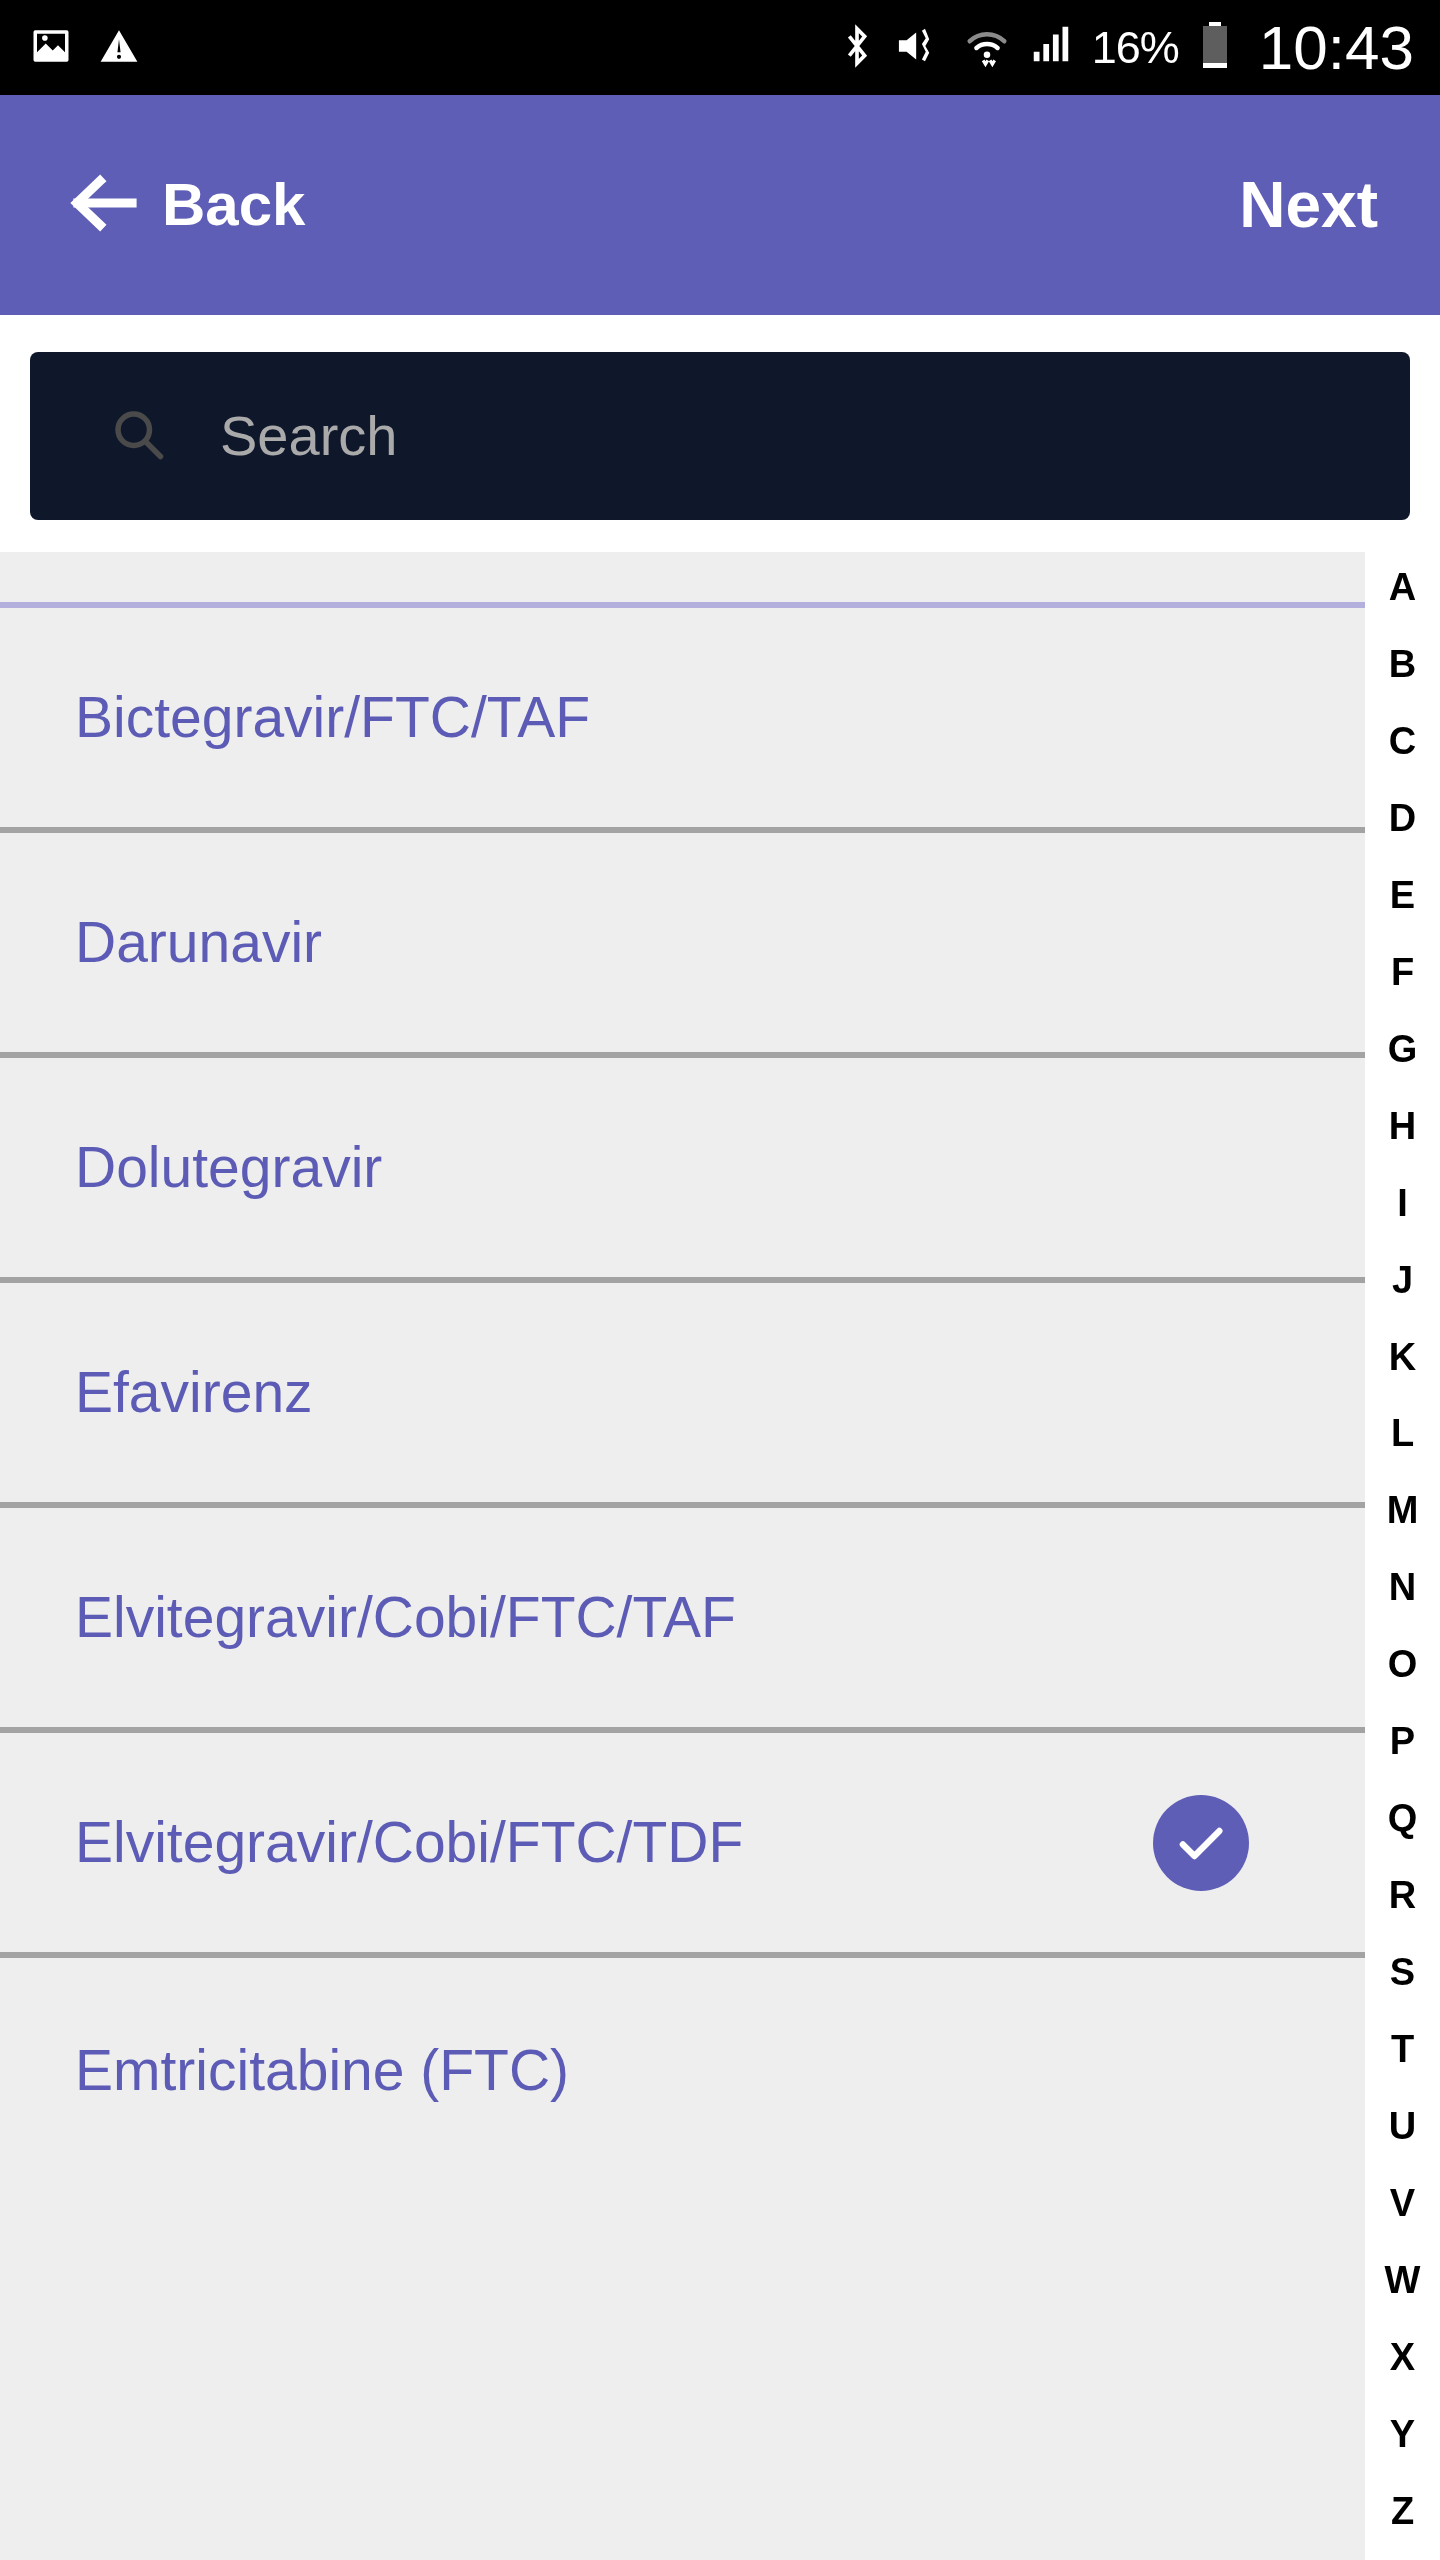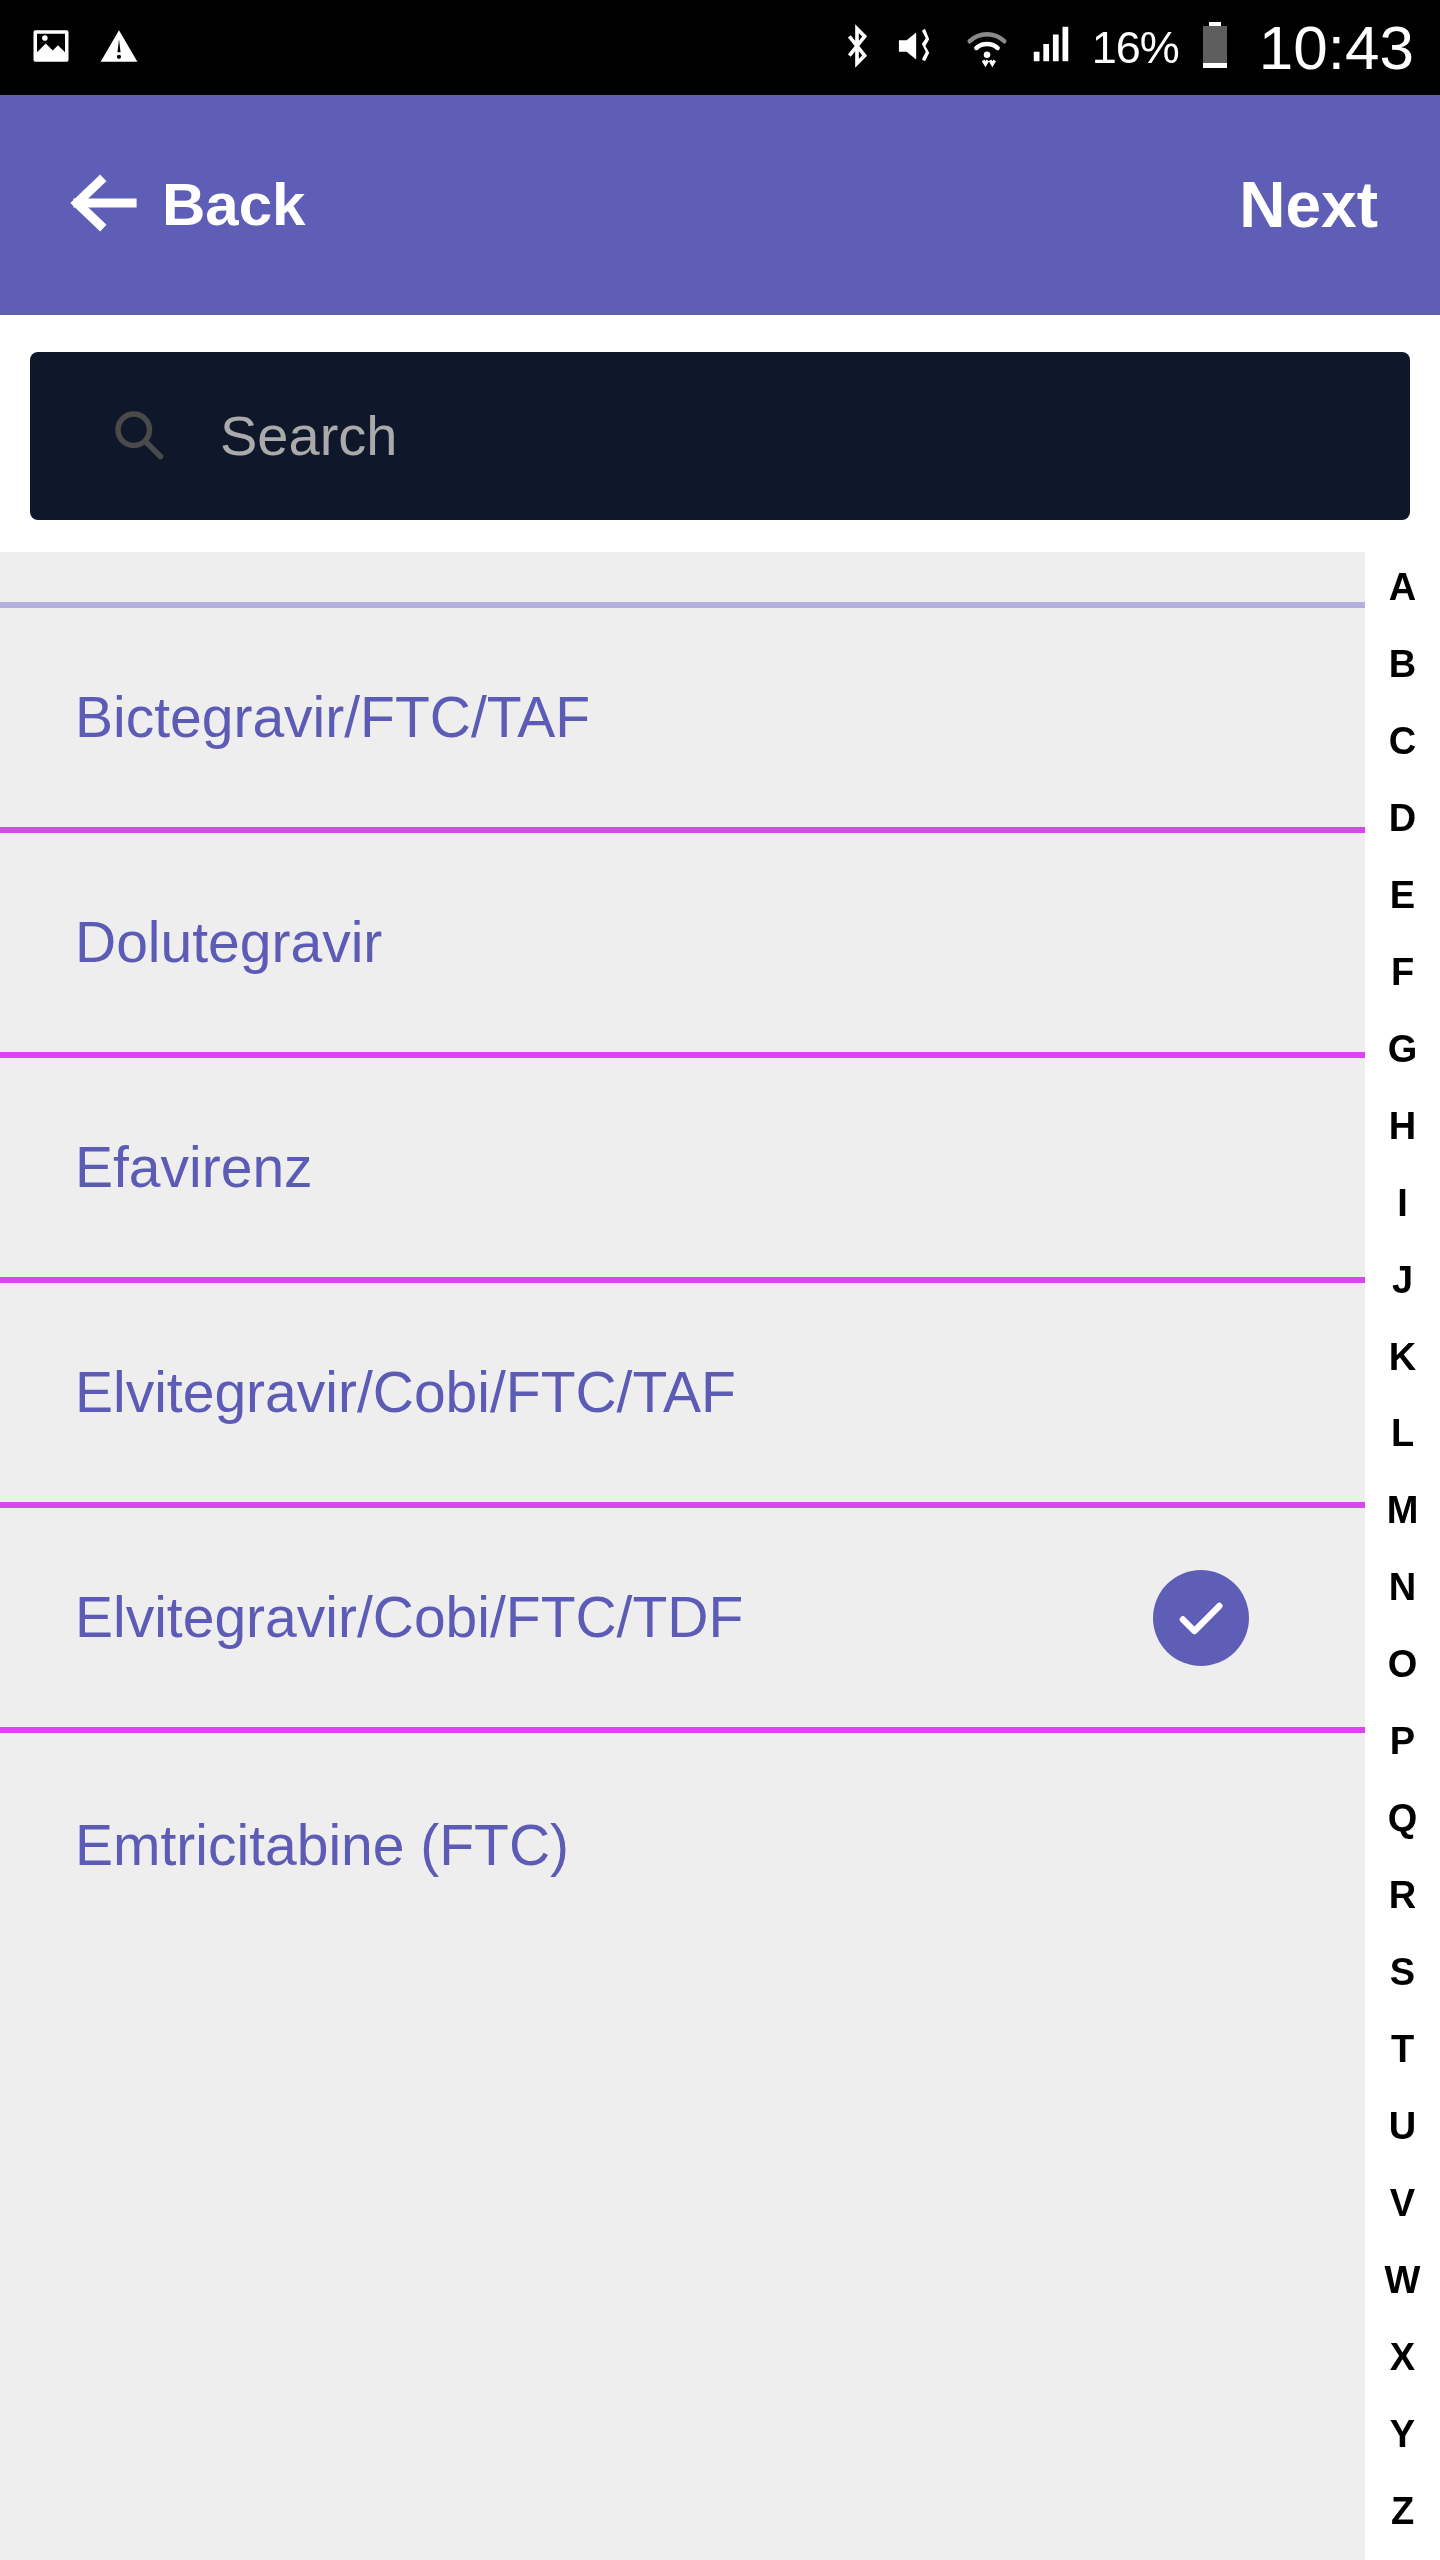--- a/index.html
+++ b/index.html
@@ -74,21 +74,21 @@
   .list{
     position:absolute; top:552px; left:0;
     width:1365px; height:2008px;
     background:#eeeeee;
     overflow:hidden;
   }
   .row{
     position:relative; width:1365px; height:225px;
     background:#eeeeee;
     display:flex; align-items:center;
-    border-bottom:6px solid #d946ef;
+    border-bottom:6px solid #a3a3a3;
     padding:0 75px;
     cursor:pointer;
   }
   .row.partial{ height:56px; border-bottom:6px solid #b3b0dd; }
   .row.last{ border-bottom:none; }
   .row-label{
     color:#5c5bb5; font-size:57px; line-height:1;
     white-space:nowrap;
   }
   .check-badge{
@@ -190,20 +190,23 @@
         </svg>
       </span>
       <span class="search-placeholder">Search</span>
     </div>
   </div>
 
   <div class="list" id="drug-list">
       <div class="row partial"></div>
       <div class="row">
         <span class="row-label">Bictegravir/FTC/TAF</span>
+      </div>
+      <div class="row">
+        <span class="row-label">Darunavir</span>
       </div>
       <div class="row">
         <span class="row-label">Dolutegravir</span>
       </div>
       <div class="row">
         <span class="row-label">Efavirenz</span>
       </div>
       <div class="row">
         <span class="row-label">Elvitegravir/Cobi/FTC/TAF</span>
       </div>

